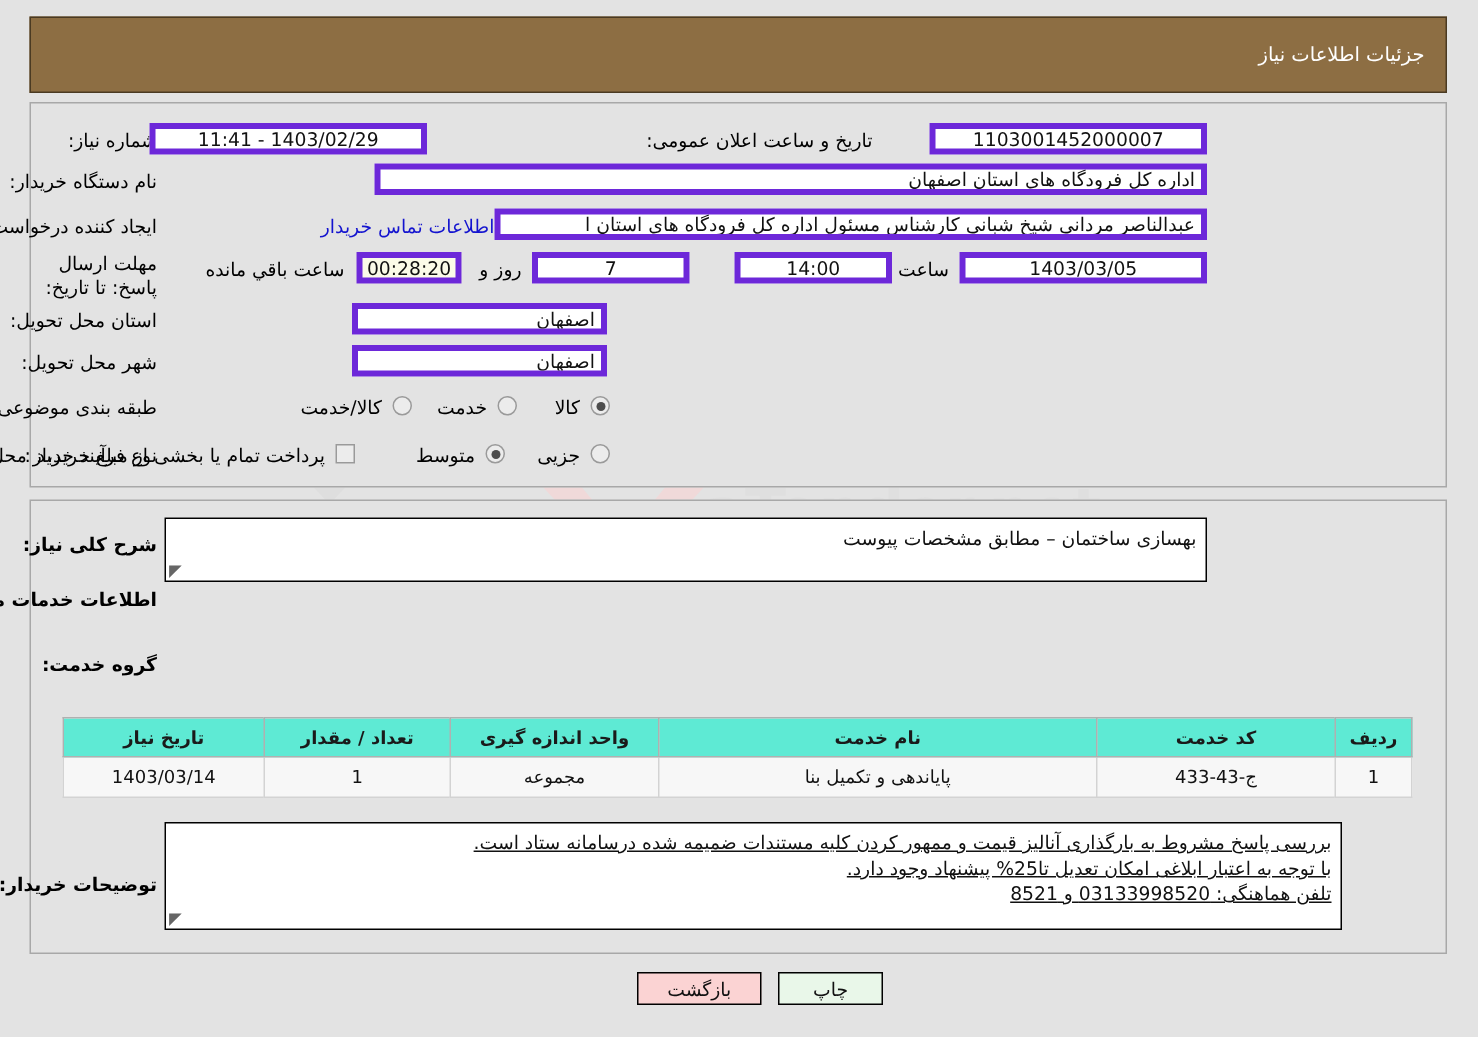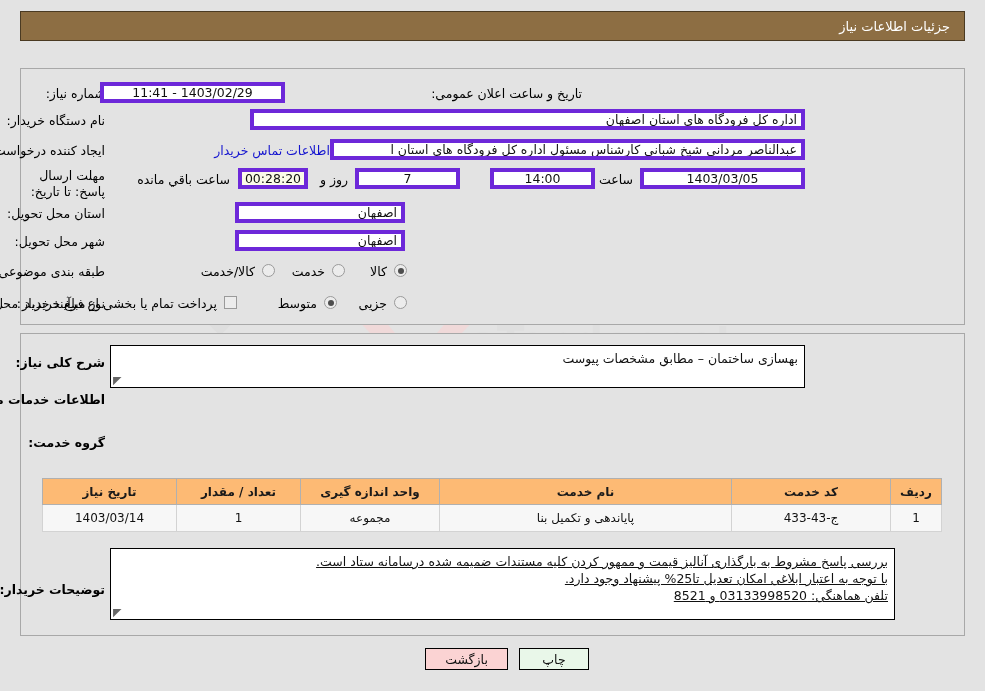--- a/index.html
+++ b/index.html
@@ -67,21 +67,21 @@
     font-weight: bold;
     color: #dfdfdf;
     direction: ltr;
     white-space: nowrap;
   }
 
   
   .title-bar {
     position: absolute;
     left: 20px; top: 11px;
-    width: 945px; height: 30px;
+    width: 945px; height: 51px;
     background: #8d6e43;
     border: 1px solid #4a3a22;
     box-sizing: border-box;
     z-index: 10;
   }
   .title-bar .t {
     position: absolute;
     right: 14px;
     top: 50%;
     transform: translateY(-50%);
@@ -191,21 +191,21 @@
   .tbl {
     position: absolute;
     left: 42px; top: 478px;
     width: 900px;
     border-collapse: collapse;
     font-size: 12px;
     z-index: 9;
     background: #fff;
   }
   .tbl th {
-    background: #fdba74;
+    background: #5eead4;
     border: 1px solid #b0b0b0;
     color: #1a1a1a;
     font-weight: bold;
     height: 25px;
     padding: 0 4px;
     text-align: center;
   }
   .tbl td {
     background: #f7f7f7;
     border: 1px solid #d3d3d3;
@@ -243,20 +243,21 @@
     <div class="wm-text2">aTender.net</div>
   </div>
 
   <div class="title-bar">
     <div class="t">جزئیات اطلاعات نیاز</div>
   </div>
 
   <div class="panel" id="panel-top"></div>
 
   <div class="lbl" style="right:880px; top:86px; z-index:9;">شماره نیاز:</div>
+  <div class="fld center" style="right:180px; top:82px; width:185px; height:21px; z-index:9;">1103001452000007</div>
 
   <div class="lbl" style="right:403px; top:86px; z-index:9;">تاریخ و ساعت اعلان عمومی:</div>
   <div class="fld center" style="right:700px; top:82px; width:185px; height:21px; z-index:9;">1403/02/29 - 11:41</div>
 
   <div class="lbl" style="right:880px; top:113px; z-index:9;">نام دستگاه خریدار:</div>
   <div class="fld right" style="right:180px; top:109px; width:555px; height:21px; z-index:9;">اداره کل فرودگاه های استان اصفهان</div>
 
   <div class="lbl" style="right:880px; top:143px; z-index:9;">ایجاد کننده درخواست:</div>
   <div class="fld right" style="right:180px; top:139px; width:475px; height:21px; z-index:9;">عبدالناصر مردانی شیخ شبانی کارشناس مسئول  اداره کل فرودگاه های استان ا</div>
   <div class="link" style="right:655px; top:143px; z-index:9;">اطلاعات تماس خریدار</div>

